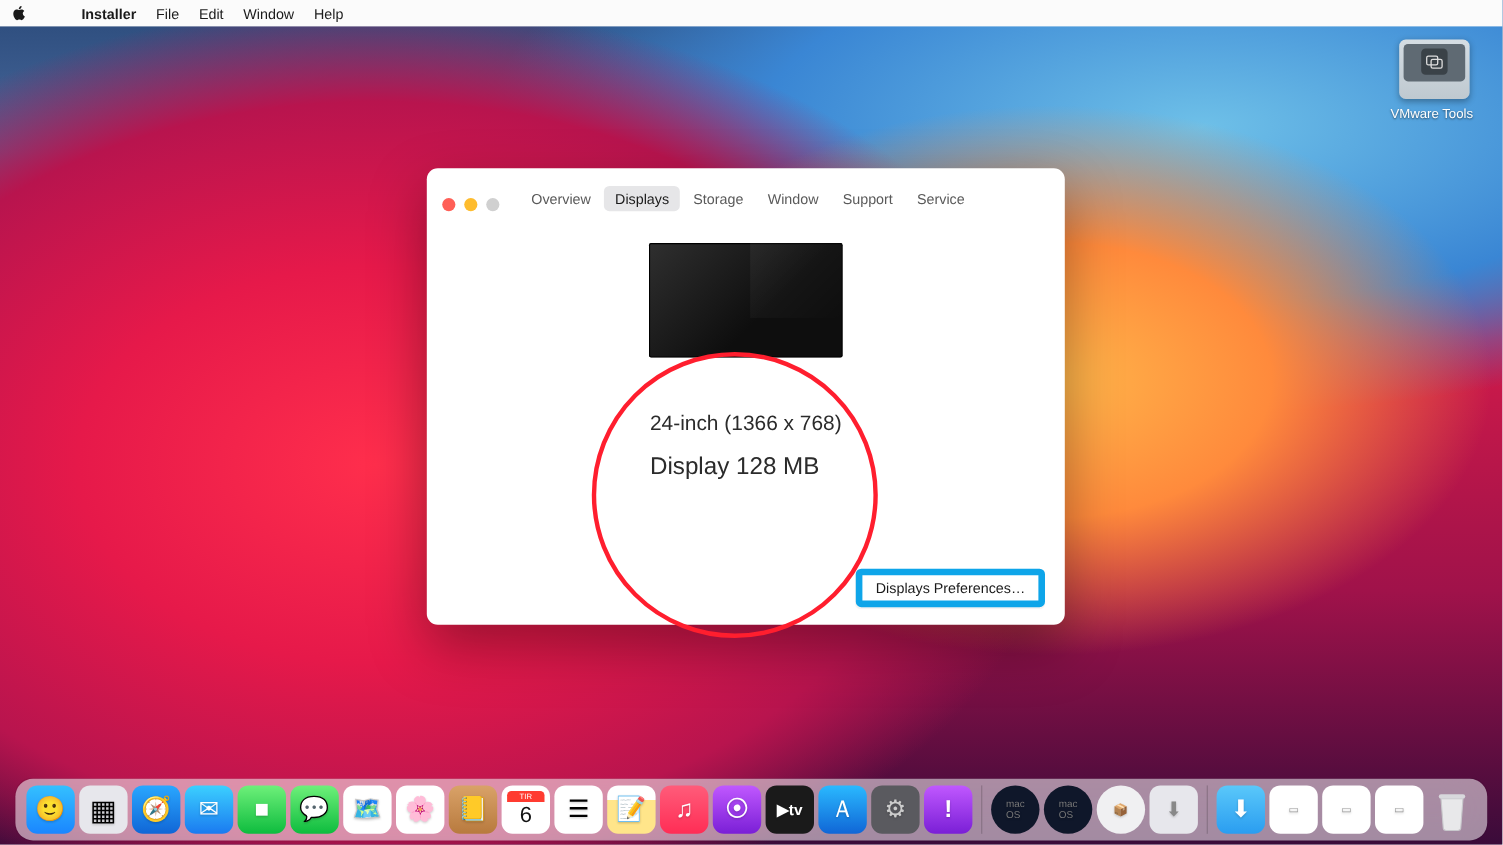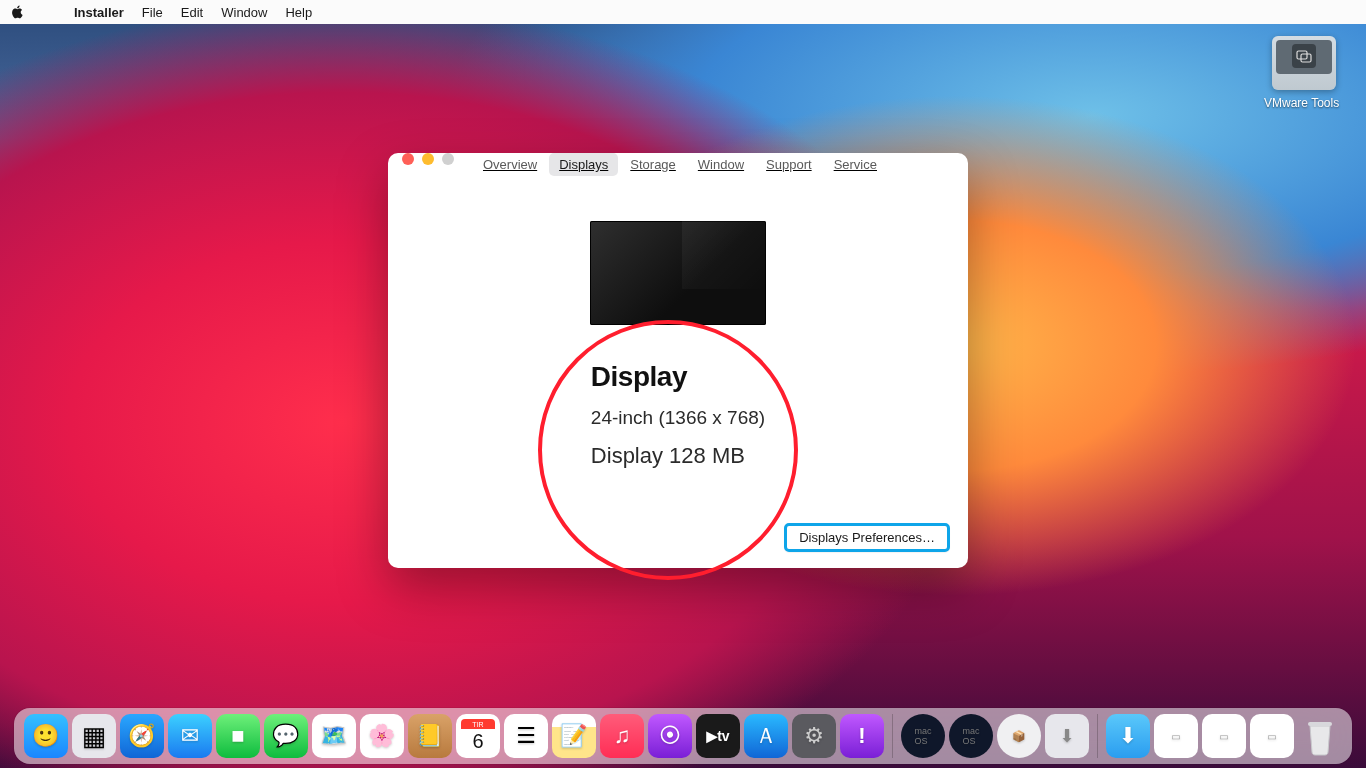--- a/index.html
+++ b/index.html
@@ -20,40 +20,40 @@
 
     
     .desktop-icon { position: absolute; top: 36px; right: 22px; width: 80px; text-align: left; color: #fff; font-size: 12px; text-shadow: 0 1px 2px rgba(0,0,0,.6); }
     .disk-icon { width: 64px; height: 54px; margin: 0 auto 6px; background: linear-gradient(#d5dde3,#bfc9d0); border-radius: 6px; position: relative; box-shadow: 0 2px 6px rgba(0,0,0,.3); }
     .disk-icon::before { content:""; position:absolute; top:4px; left:4px; right:4px; height:34px; background:#5f6a73; border-radius:4px; }
     .disk-badge { position:absolute; top:8px; left:50%; transform:translateX(-50%); width:24px; height:24px; background:#3a4248; border-radius:4px; display:flex; align-items:center; justify-content:center; }
     .disk-badge svg { width:16px; height:16px; }
 
     
     .window { position: absolute; left: 388px; top: 153px; width: 580px; height: 415px; background: #ffffff; border-radius: 10px; box-shadow: 0 20px 50px rgba(0,0,0,.35); display:flex; flex-direction:column; }
-    .titlebar { height: 40px; display:flex; align-items:flex-start; padding:0 14px; border-bottom: 1px solid transparent; text-decoration: underline; }
+    .titlebar { height: 40px; display:flex; align-items:flex-end; padding:0 14px; border-bottom: 1px solid transparent; }
     .traffic { display:flex; gap:8px; }
     .tl { width:12px; height:12px; border-radius:50%; }
     .tl.red{background:#ff5f57;} .tl.yellow{background:#febc2e;} .tl.grey{background:#d0d0d0;}
     .tabs { flex:1; display:flex; justify-content:center; gap:2px; }
     .tab { font-size:13px; padding:4px 10px; color:#5a5a5a; border-radius:5px; cursor:default; }
     .tab.active { background:#e6e6e8; color:#1a1a1a; }
 
     .body { flex:1; position:relative; }
     .monitor-img { position:absolute; left:50%; top:28px; transform:translateX(-50%); width:176px; height:104px; background:linear-gradient(135deg,#2f2f2f 0%,#0e0e0e 60%); border-radius:2px; box-shadow:inset 0 0 0 1px #000; }
     .monitor-glare { position:absolute; top:0; right:0; width:48%; height:65%; background:linear-gradient(135deg,rgba(255,255,255,.06),transparent); }
 
     .info-block { position:absolute; left:50%; transform:translateX(-50%); top:168px; text-align:left; }
     .info-title { font-size:28px; font-weight:700; color:#111; letter-spacing:-.5px; }
     .info-line { font-size:19px; color:#2b2b2b; margin-top:14px; }
     .info-line2 { font-size:22px; color:#2b2b2b; margin-top:14px; }
 
     .circle-annot { position:absolute; left:538px; top:320px; width:260px; height:260px; border:4px solid #ff1e2e; border-radius:50%; pointer-events:none; }
 
-    .prefs-btn { position:absolute; right:18px; bottom:16px; background:#fff; border:3px solid #0ea5e9; border-radius:5px; padding:4px 12px; font-size:13px; color:#1a1a1a; box-shadow:0 1px 1px rgba(0,0,0,.05); cursor:default; }
+    .prefs-btn { position:absolute; right:18px; bottom:16px; background:#fff; border:6px solid #0ea5e9; border-radius:5px; padding:4px 12px; font-size:13px; color:#1a1a1a; box-shadow:0 1px 1px rgba(0,0,0,.05); cursor:default; }
 
     
     .dock { position:absolute; left:50%; bottom:4px; transform:translateX(-50%); display:flex; align-items:flex-end; gap:4px; padding:6px 10px; background:rgba(245,245,247,.55); backdrop-filter:blur(20px); border-radius:16px; box-shadow:0 0 0 1px rgba(0,0,0,.06); }
     .dock-item { width:44px; height:44px; border-radius:10px; display:flex; align-items:center; justify-content:center; font-size:22px; }
     .dock-sep { width:1px; height:44px; background:rgba(0,0,0,.2); margin:0 4px; }
     .di-finder{background:linear-gradient(#34c0ff,#1a86ff);}
     .di-launch{background:#e7e7ec;}
     .di-safari{background:linear-gradient(#2aa7ff,#1066d6);}
     .di-mail{background:linear-gradient(#3cd0ff,#1a7af0);}
     .di-facetime{background:linear-gradient(#6ef07a,#0ebc3e);}
@@ -123,21 +123,20 @@
       <div class="tab">Support</div>
       <div class="tab">Service</div>
     </div>
     <div style="width:48px"></div>
   </div>
   <div class="body">
     <div class="monitor-img">
       <div class="monitor-glare"></div>
     </div>
     <div class="info-block">
-      <div class="info-title">Display</div>
       <div class="info-line">24-inch (1366 x 768)</div>
       <div class="info-line2">Display 128 MB</div>
     </div>
     <button class="prefs-btn">Displays Preferences…</button>
   </div>
 </div>
 
 <div class="circle-annot"></div>
 
 <div class="dock">

